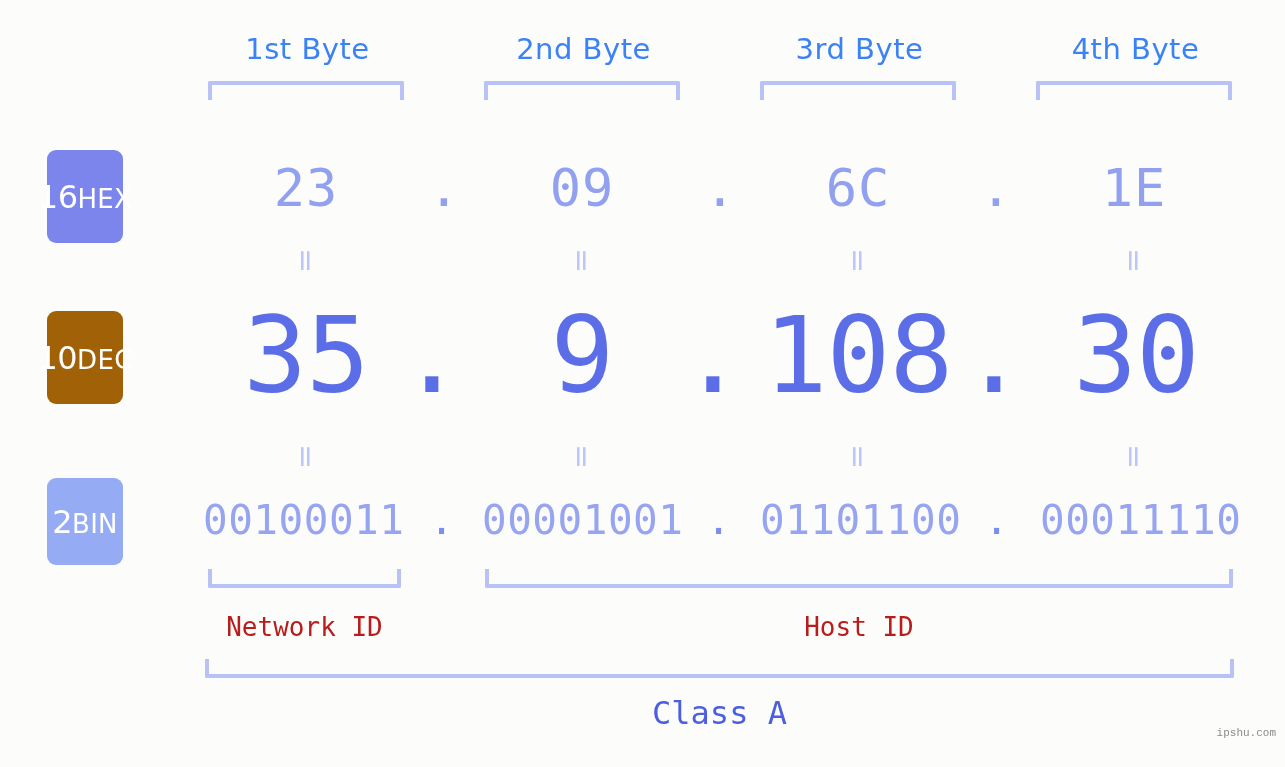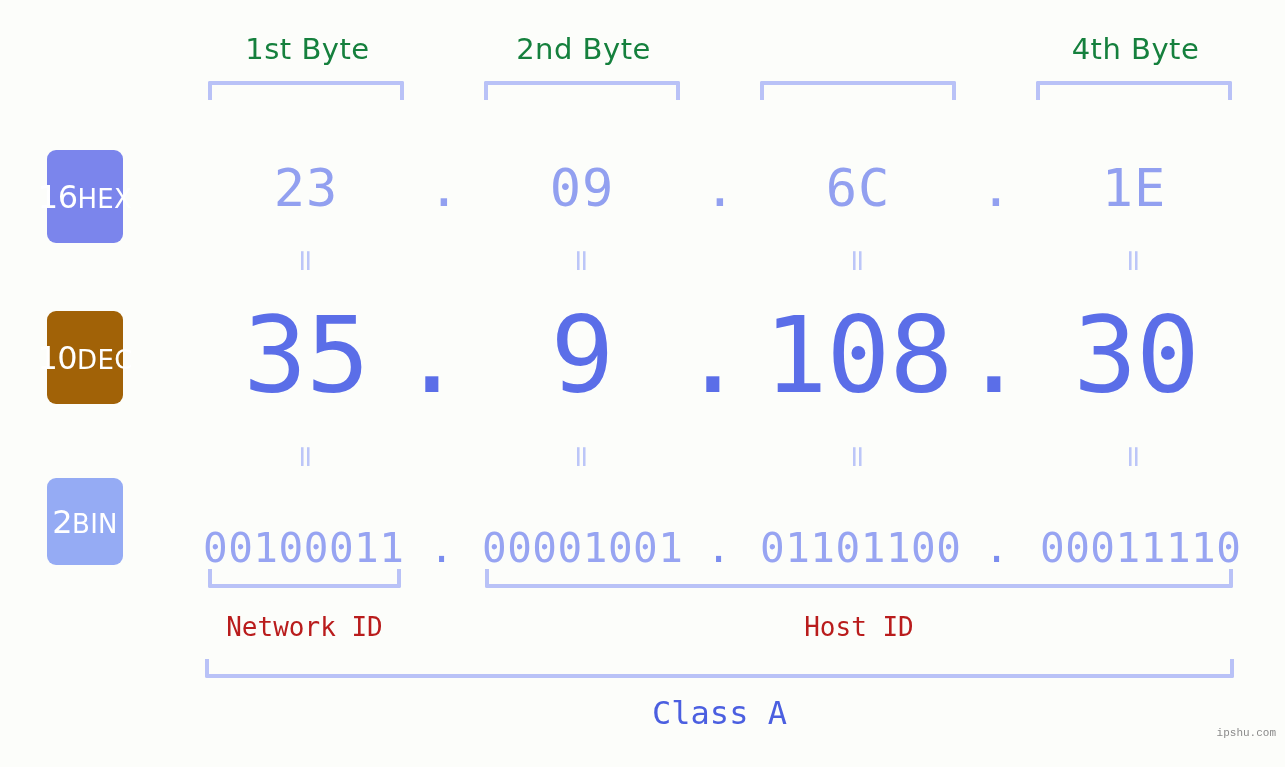--- a/index.html
+++ b/index.html
@@ -21,21 +21,21 @@
     width: 1285px;
     height: 767px;
   }
 
   
   .byte-label {
     position: absolute;
     top: 32px;
     font-family: "DejaVu Sans", sans-serif;
     font-size: 29px;
-    color: #15803d;
+    color: #3b82f6;
     text-align: center;
     letter-spacing: 0.5px;
     white-space: nowrap;
   }
 
   
   .bracket {
     position: absolute;
     height: 19px;
     box-sizing: border-box;
@@ -133,21 +133,21 @@
     line-height: 120px;
     letter-spacing: -1px;
   }
   #row-dec .cell.dot {
     font-size: 106px;
     color: #5b6ee8;
     line-height: 120px;
   }
 
   
-  #row-bin { top: 492px; height: 56px; margin-top: 28px; }
+  #row-bin { top: 492px; height: 56px; }
   #row-bin .cell.value {
     font-size: 41px;
     color: #97a4f2;
     line-height: 56px;
     letter-spacing: 0.5px;
   }
   #row-bin .cell.dot {
     font-size: 41px;
     color: #7b8def;
     line-height: 56px;
@@ -181,20 +181,21 @@
     letter-spacing: 0px;
   }
 </style>
 </head>
 <body>
 
 <div id="canvas">
 
   <div class="byte-label" style="left:210px; width:195px;">1st Byte</div>
   <div class="byte-label" style="left:486px; width:195px;">2nd Byte</div>
+  <div class="byte-label" style="left:762px; width:195px;">3rd Byte</div>
   <div class="byte-label" style="left:1038px; width:195px;">4th Byte</div>
 
   <div class="bracket bracket-down" style="left:208px; top:81px; width:196px;"></div>
   <div class="bracket bracket-down" style="left:484px; top:81px; width:196px;"></div>
   <div class="bracket bracket-down" style="left:760px; top:81px; width:196px;"></div>
   <div class="bracket bracket-down" style="left:1036px; top:81px; width:196px;"></div>
 
   <div class="badge" id="badge-hex">
     <span class="radix-num">16</span>
     <span class="radix-name">HEX</span>

